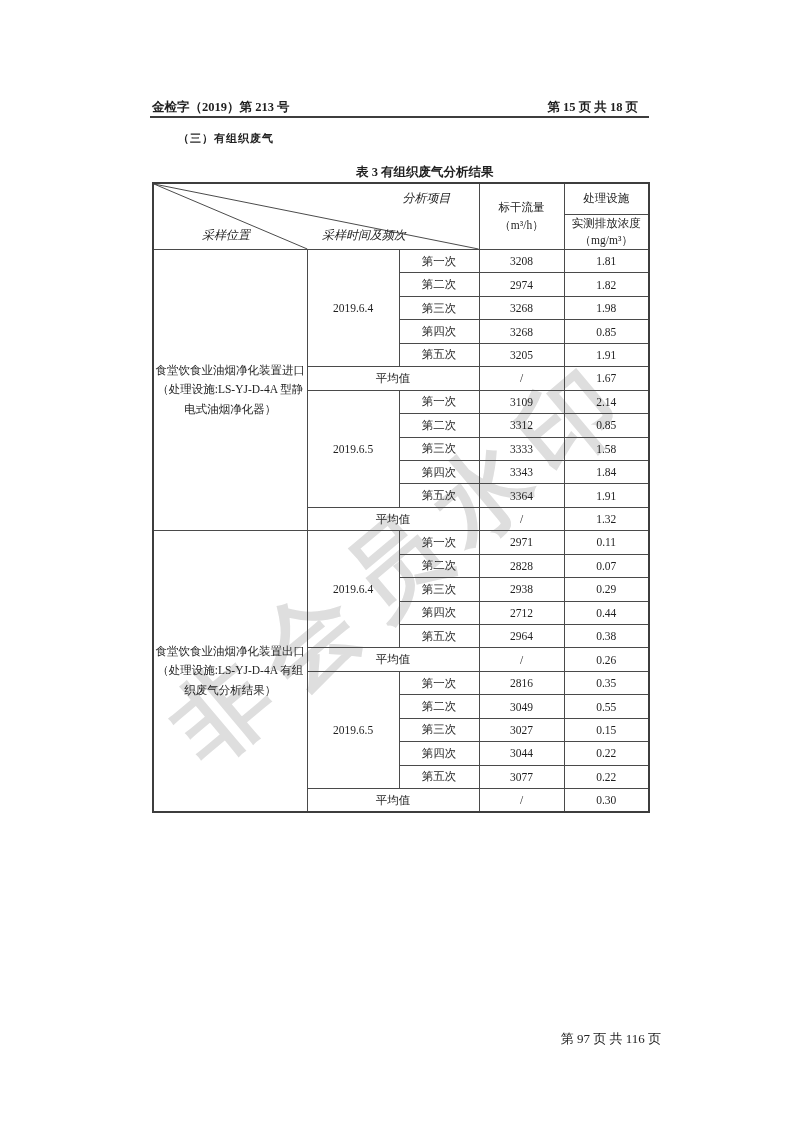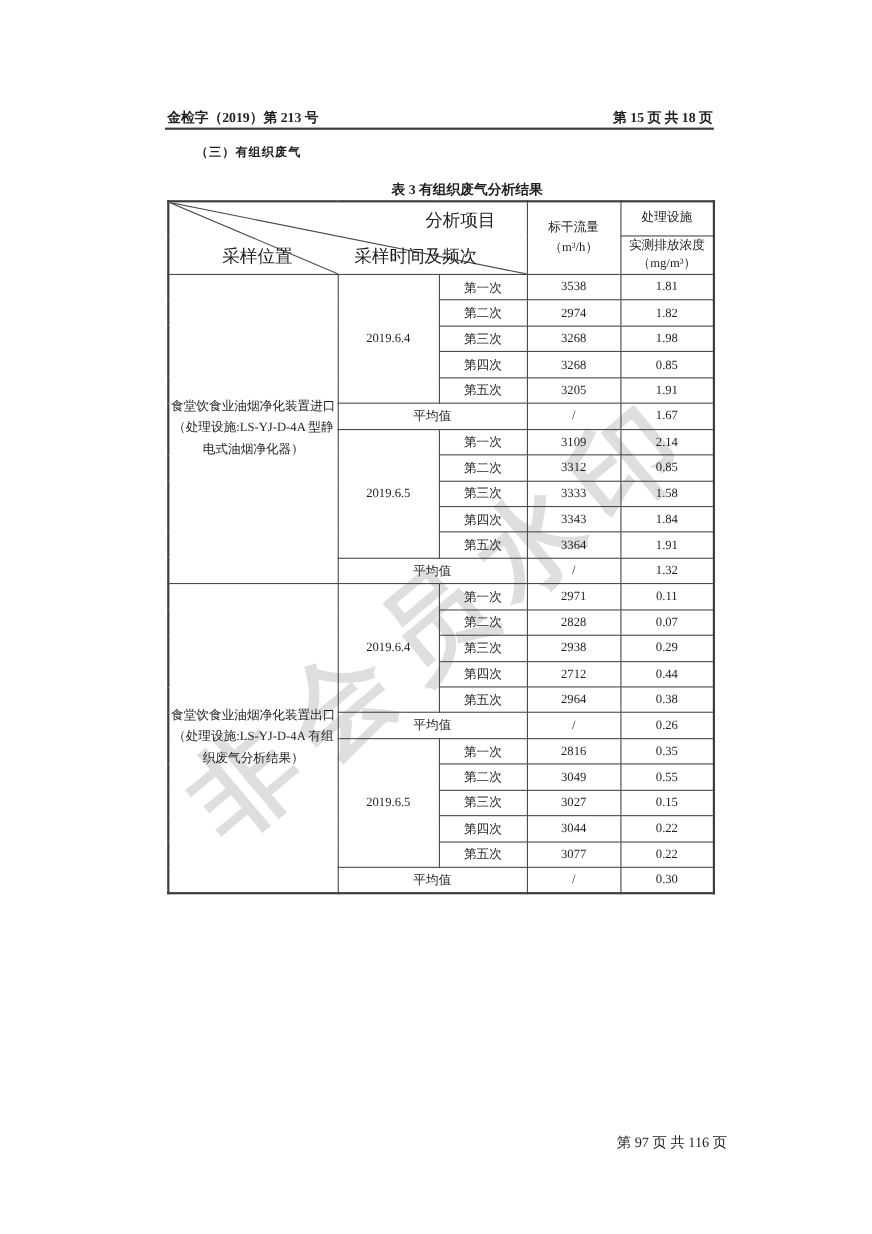--- a/index.html
+++ b/index.html
@@ -20,21 +20,21 @@
     font-weight:bold;
     letter-spacing:18px;
     color:#dedede;
     white-space:nowrap;
     z-index:0;
     user-select:none;
   }
   .content { position:absolute; inset:0; z-index:1;border-radius:10px; }
 
   .hdr-left  { position:absolute; left:152px; top:99px;  font-size:12.5px; font-weight:bold; }
-  .hdr-right { position:absolute; right:145px; top:99px; font-size:12.5px; font-weight:bold; }
+  .hdr-right { position:absolute; right:155px; top:99px; font-size:12.5px; font-weight:bold; }
   .hdr-rule  { position:absolute; left:150px; top:116px; width:499px; height:2px; background:#3d3d3d; }
 
   .sec-title { position:absolute; left:178px; top:131px; font-size:11px; font-weight:bold; letter-spacing:1px; }
   .tbl-caption { position:absolute; left:356px; top:164px; font-size:12.5px; font-weight:bold; }
 
   .tbl-wrap { position:absolute; left:152px; top:182px; }
   table.report {
     border-collapse:collapse;
     table-layout:fixed;
     width:496px;
@@ -48,21 +48,21 @@
     font-size:11.5px;
     padding:0;
     background:transparent;
   }
   tr.hrow1 { height:31px; }
   tr.hrow2 { height:34px; }
   tbody tr  { height:23.45px; }
 
   td.corner { position:relative; padding:0; }
   td.corner svg { position:absolute; inset:0; width:100%; height:100%; display:block; }
-  .corner-lbl { position:absolute; font-size:16px; white-space:nowrap; }
+  .corner-lbl { position:absolute; font-size:12px; white-space:nowrap;font-style:italic; }
   .lbl-top   { top:6px; right:28px; }
   .lbl-mid   { bottom:5px; left:168px; }
   .lbl-left  { bottom:5px; left:48px; }
 
   td.hcell { line-height:1.5; }
   td.hcell span { display:block; }
 
   td.loc-cell {
     font-size:11px;
     padding:2px 3px;
@@ -120,21 +120,21 @@
             <span>实测排放浓度</span>
             <span>（mg/m³）</span>
           </td>
         </tr>
       </thead>
       <tbody>
           <tr>
             <td rowspan="12" class="loc-cell">食堂饮食业油烟净化装置进口（处理设施:LS-YJ-D-4A 型静电式油烟净化器）</td>
             <td rowspan="5" class="date-cell">2019.6.4</td>
             <td>第一次</td>
-            <td>3538</td>
+            <td>3208</td>
             <td>1.81</td>
           </tr>
           <tr>
             <td>第二次</td>
             <td>2974</td>
             <td>1.82</td>
           </tr>
           <tr>
             <td>第三次</td>
             <td>3268</td>

